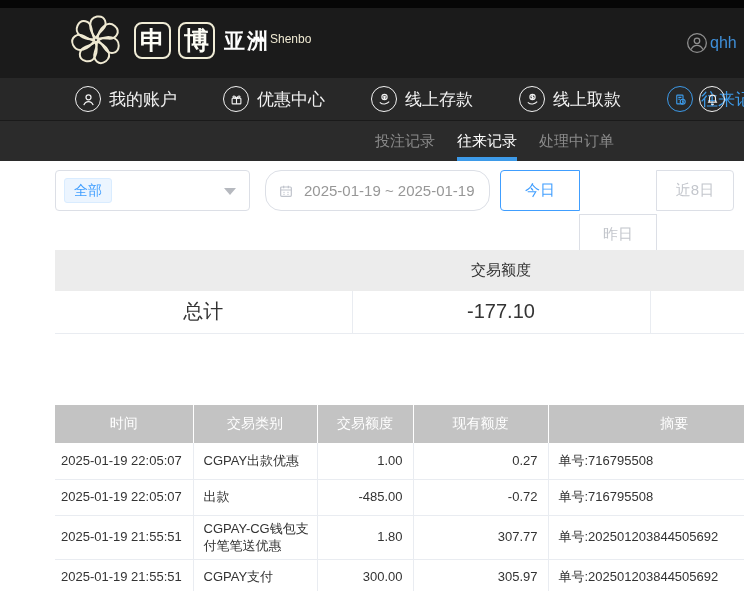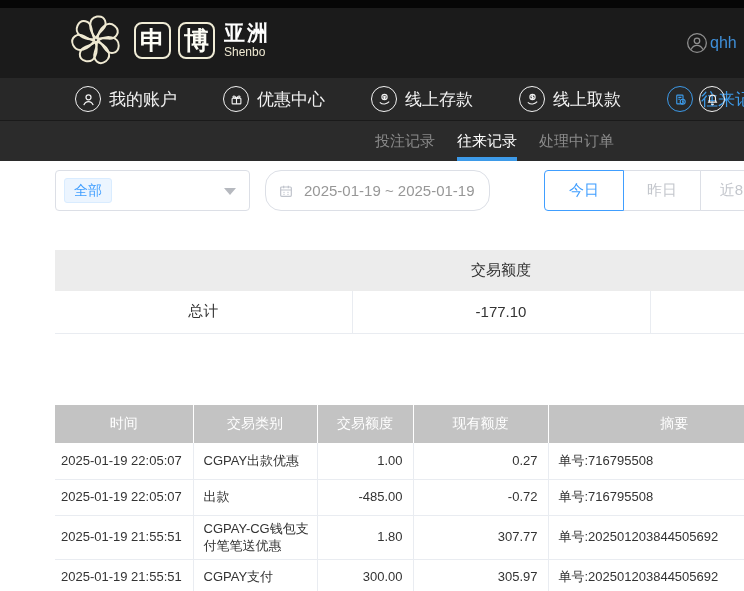--- a/index.html
+++ b/index.html
@@ -7,21 +7,21 @@
               font-family:"Liberation Sans", sans-serif; }
   .stage { position:relative; width:744px; height:591px; overflow:hidden; background:#fff; }
 
   
   .brand-bar { position:absolute; left:0; top:0; width:744px; height:78px; background:#1b1b1b; }
   .brand-bar::before { content:""; position:absolute; left:0; top:0; width:100%; height:8px; background:#060606; }
   .brand-lockup { position:absolute; left:66px; top:10px; display:flex; align-items:center; }
   .logo-flower { margin-right:8px; }
   .logo-box { width:37px; height:37px; border:2px solid #f0ecd6; border-radius:8px; color:#fdfdf5;
               font-size:25px; font-weight:bold; text-align:center; line-height:33px; margin-right:7px; }
-  .brand-txt { display:flex; flex-direction:column; line-height:1; margin-left:2px; }
+  .brand-txt { display:flex; line-height:1; margin-left:2px; }
   .brand-region { color:#ffffff; font-size:21px; font-weight:bold; letter-spacing:2px; }
   .brand-sub { color:#efe9d2; font-size:12px; margin-top:3px; }
   .user-chip { position:absolute; left:686px; top:32px; display:flex; align-items:center; gap:2px; white-space:nowrap; }
   .user-chip .uicon { color:#909090; display:flex; }
   .user-name { color:#3f8fd9; font-size:16px; }
 
   
   .nav-bar { position:absolute; left:0; top:78px; width:744px; height:43px; background:#282828;
              border-bottom:1px solid #1a1a1a; display:flex; align-items:center; padding-left:75px; gap:46px; }
   .nav-item { display:flex; align-items:center; gap:8px; color:#f2f2f2; font-size:17px; cursor:pointer; white-space:nowrap; }
@@ -46,28 +46,28 @@
   .sel-caret { position:absolute; right:13px; top:17px; width:0; height:0;
                border-left:6px solid transparent; border-right:6px solid transparent; border-top:7px solid #b6b9bf; }
   .date-box { position:absolute; left:265px; top:0; width:225px; height:41px; background:#fff;
               border:1px solid #dcdfe6; border-radius:16px; display:flex; align-items:center; padding:0 12px; gap:10px; }
   .date-text { color:#979797; font-size:15px; }
   .quick-group { position:absolute; left:500px; top:0; display:flex; }
   .qbtn { height:41px; background:#fff; border:1px solid #dcdfe6; color:#c3c6cc; font-size:15px;
           display:flex; align-items:center; justify-content:center; cursor:pointer; }
   .qbtn + .qbtn { margin-left:-1px; }
   .qbtn.b1 { width:80px; border-radius:4px 0 0 4px; }
-  .qbtn.b2 { width:78px; }
+  .qbtn.b2 { width:78px;margin-top:44px; }
   .qbtn.b3 { width:78px; border-radius:0 4px 4px 0; }
-  .qbtn.active { border-color:#409eff; color:#409eff; position:relative; z-index:2;margin-left:44px; }
+  .qbtn.active { border-color:#409eff; color:#409eff; position:relative; z-index:2; }
 
   
   .sum-table { position:absolute; left:55px; top:250px; width:745px; border-collapse:collapse; table-layout:fixed; }
   .sum-table th { background:#ececec; height:41px; font-weight:normal; font-size:15px; color:#333; text-align:center; }
-  .sum-table td { background:#fff; height:42px; font-size:15px; color:#333; text-align:center;
+  .sum-table td { background:#fff; height:42px; font-size:20px; color:#333; text-align:center;
                   border-bottom:1px solid #e9ecf1; }
   .sum-table td + td { border-left:1px solid #e9ecf1; }
 
   
   .rec-table { position:absolute; left:55px; top:405px; width:745px; border-collapse:collapse; table-layout:fixed; }
   .rec-table th { background:#c3c3c3; height:38px; color:#ffffff; font-size:14px; font-weight:normal;
                   text-align:center; border-right:1px solid #fff; }
   .rec-table th:last-child { border-right:none; }
   .rec-table td { height:36px; font-size:13px; color:#333; border-bottom:1px solid #e9ecf1;
                   border-right:1px solid #e9ecf1; padding:4px 0; line-height:1.35; }

